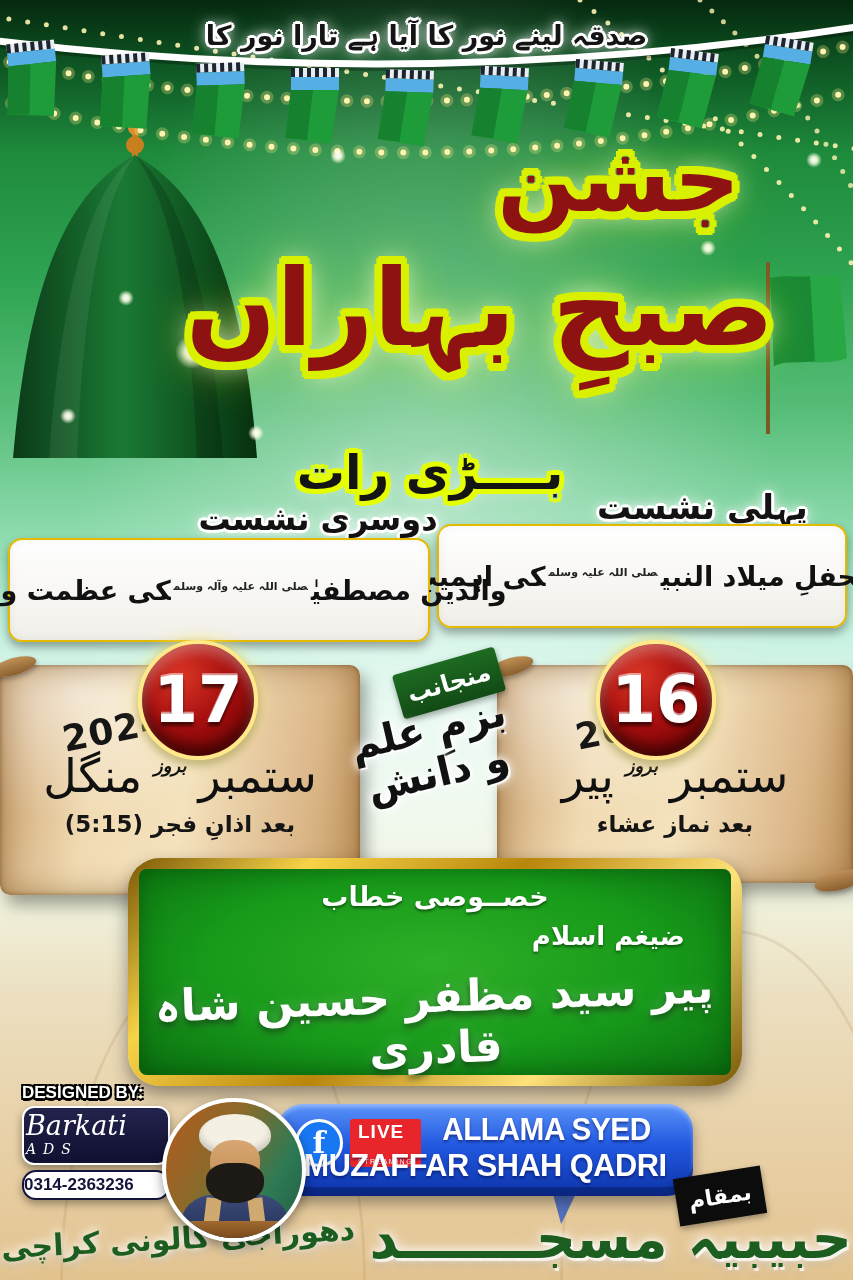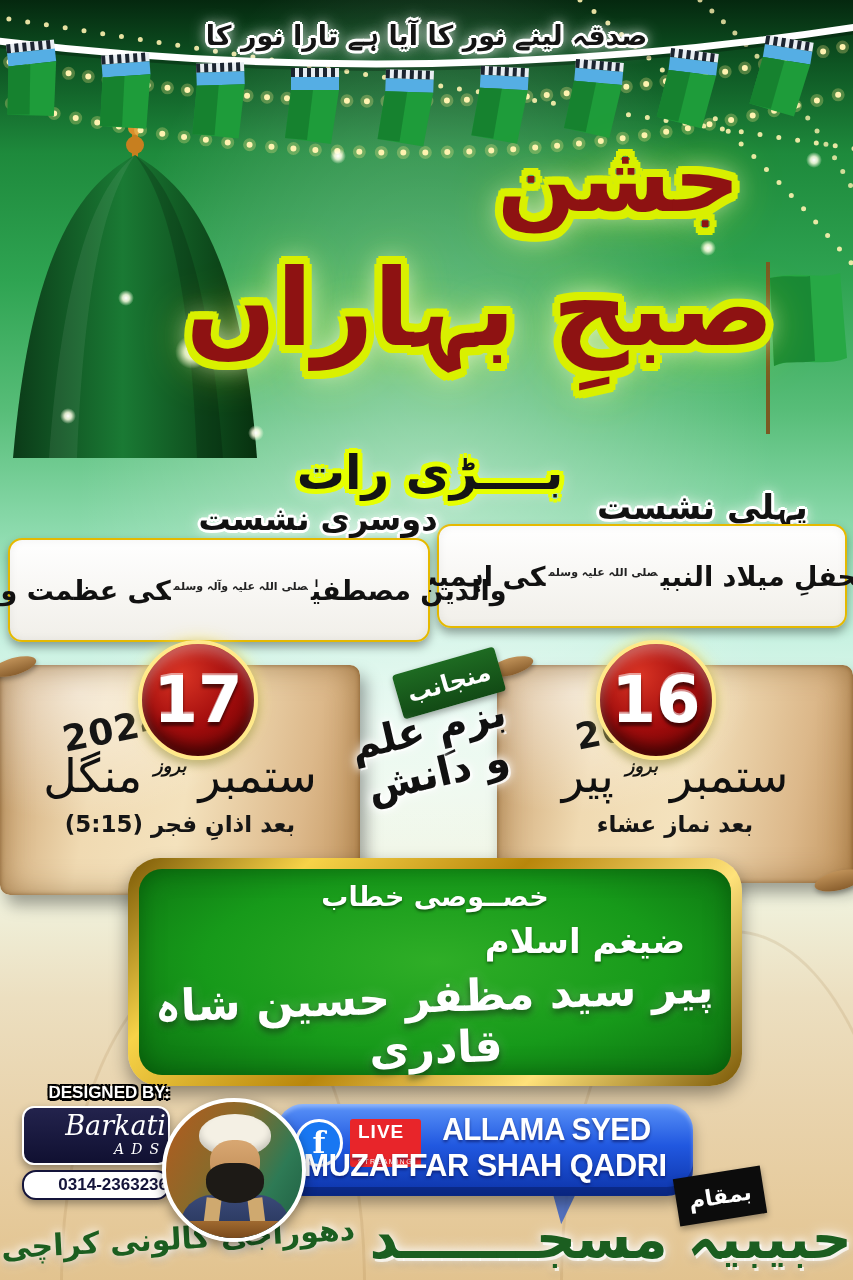--- a/index.html
+++ b/index.html
@@ -74,30 +74,30 @@
     font-size:24px;font-weight:bold;border-radius:4px;box-shadow:0 3px 6px rgba(0,0,0,.35);z-index:3;}
   .org-name{top:706px;left:348px;width:170px;transform:rotate(-13deg);text-align:center;
     font-size:40px;font-weight:bold;color:#111;line-height:1.12;z-index:3;
     text-shadow:0 0 8px #fff,0 0 14px #fff,2px 2px 0 rgba(255,255,255,.8);}
 
   
   .banner{top:858px;left:128px;width:614px;height:228px;z-index:6;}
   .banner-frame{position:absolute;inset:0;border-radius:32px;
     background:linear-gradient(135deg,#7a5806 0%,#f7d348 22%,#b8860b 48%,#ffe27a 74%,#7a5806 100%);
     box-shadow:0 8px 18px rgba(0,0,0,.4);}
-  .banner-inner{position:absolute;inset:11px;border-radius:23px;
+  .banner-inner{position:absolute;inset:11px;border-radius:8px;
     background:radial-gradient(ellipse at 50% 45%, #2fae27 0%, #179a1a 55%, #0b6e10 100%);
     box-shadow:inset 0 0 24px rgba(0,60,0,.5);}
   .banner-khitab{position:absolute;top:12px;left:0;right:0;text-align:center;color:#fff;font-size:27px;font-weight:bold;text-shadow:0 2px 3px rgba(0,40,0,.6);}
-  .banner-hon{position:absolute;top:52px;right:46px;color:#fff;font-size:34px;font-weight:bold;text-shadow:0 2px 3px rgba(0,40,0,.6);}
+  .banner-hon{position:absolute;top:52px;right:46px;color:#fff;font-size:26px;font-weight:bold;text-shadow:0 2px 3px rgba(0,40,0,.6);}
   .banner-name{position:absolute;top:102px;left:0;right:0;text-align:center;color:#fff;font-size:44px;font-weight:bold;
     text-shadow:0 4px 7px rgba(0,40,0,.65),0 0 14px rgba(255,255,255,.25);transform:rotate(-2deg);}
 
   
-  .designer{top:1083px;left:22px;width:148px;text-align:right;z-index:7;}
+  .designer{top:1083px;left:22px;width:148px;text-align:left;z-index:7;}
   .designer-label{font-family:"Liberation Sans",sans-serif;font-size:17px;font-weight:bold;color:#fff;
     text-shadow:-2px -2px 0 #000,2px -2px 0 #000,-2px 2px 0 #000,2px 2px 0 #000,0 3px 0 #000;}
   .designer-card{margin-top:3px;background:linear-gradient(180deg,#23234d,#101031);border:2px solid #fff;border-radius:12px;padding:4px 2px 6px;box-shadow:0 4px 8px rgba(0,0,0,.4);}
   .designer-name{font-family:"DejaVu Serif",serif;font-style:italic;font-size:27px;color:#fff;line-height:1;}
   .designer-sub{font-family:"DejaVu Serif",serif;font-style:italic;font-size:14px;color:#fff;letter-spacing:7px;margin-top:2px;}
   .designer-phone{margin-top:5px;background:#fff;border:2px solid #14143a;border-radius:14px;
     font-family:"Liberation Sans",sans-serif;font-size:17px;font-weight:bold;color:#14143a;padding:3px 0;box-shadow:0 4px 8px rgba(0,0,0,.35);}
 
   
   .photo{top:1098px;left:162px;width:136px;height:136px;border-radius:50%;border:4px solid #fff;overflow:hidden;

